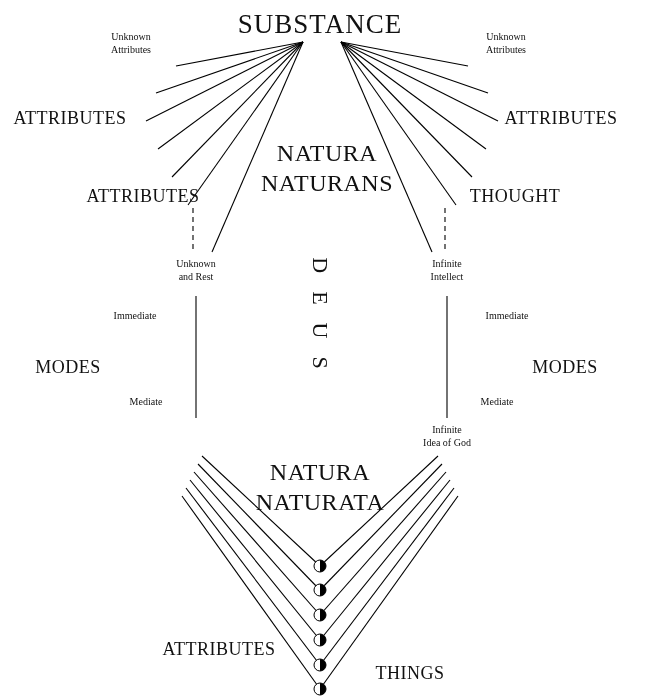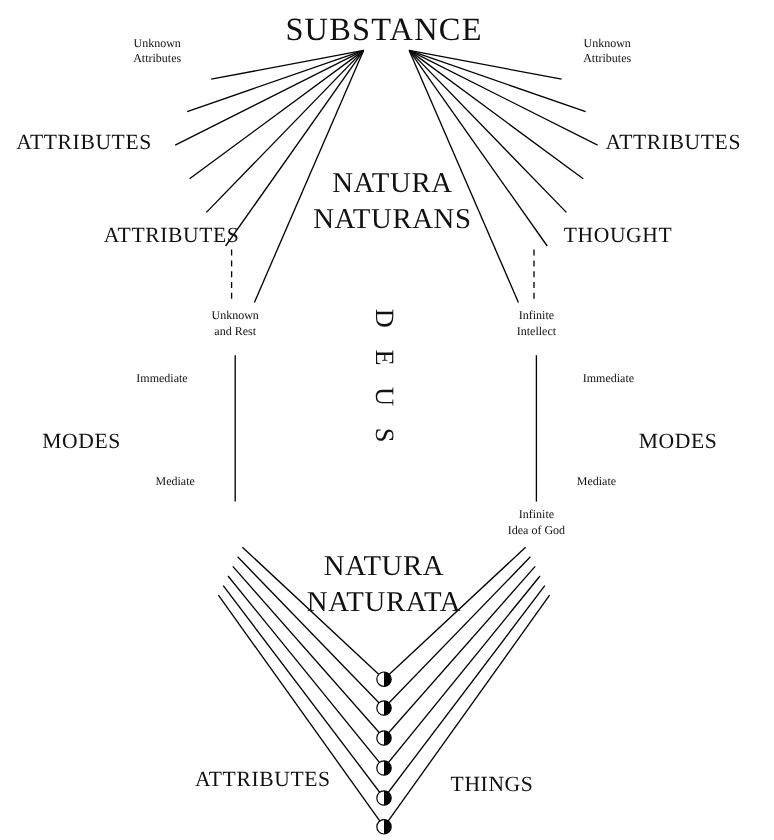--- a/index.html
+++ b/index.html
@@ -142,15 +142,15 @@
   <div class="lbl small" style="left:146px; top:396px;">Mediate</div>
   <div class="lbl small" style="left:497px; top:396px;">Mediate</div>
 
   <div class="lbl small" style="left:447px; top:424px;">Infinite
 Idea of God</div>
 
   <div class="lbl mid" style="left:320px; top:457px;">NATURA
 NATURATA</div>
 
   <div class="lbl caps" style="left:219px; top:638px;">ATTRIBUTES</div>
-  <div class="lbl caps" style="left:410px; top:642px;">THINGS</div>
+  <div class="lbl caps" style="left:410px; top:662px;">THINGS</div>
 
 </div>
 
 </body></html>

